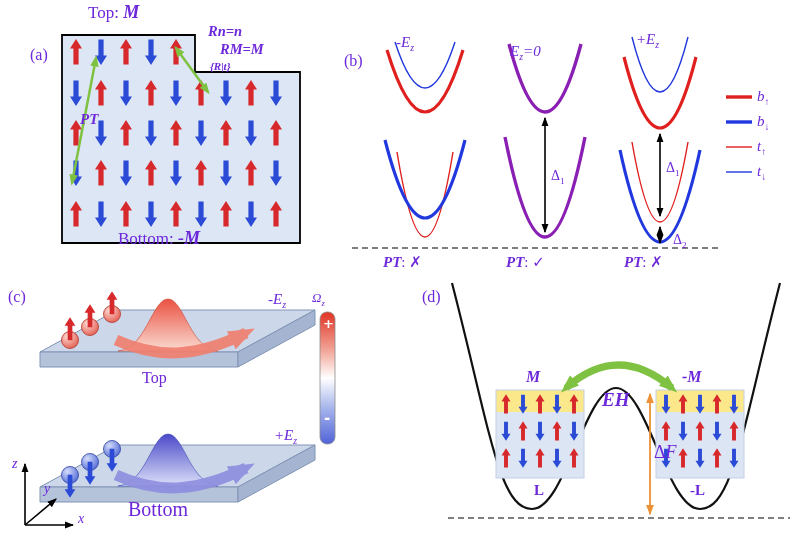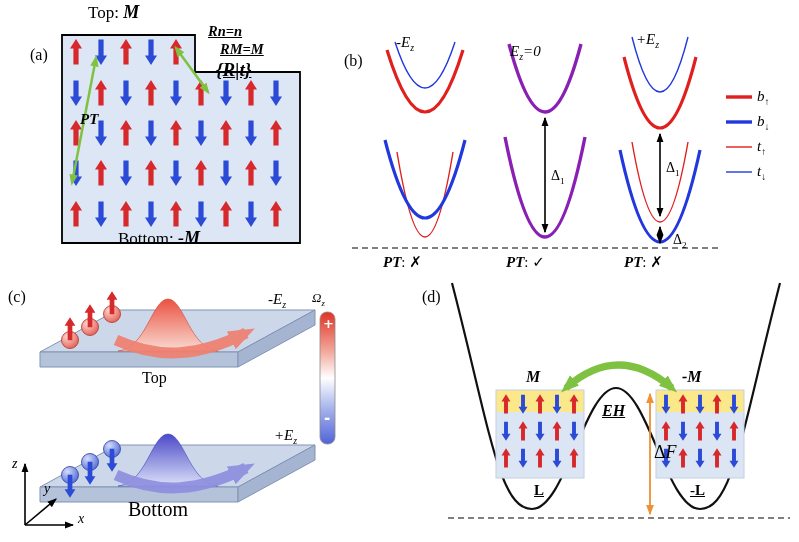--- a/index.html
+++ b/index.html
@@ -1,22 +1,22 @@
 <!DOCTYPE html>
 <html><head>
 <meta charset="utf-8">
 <style>
   * { margin:0; padding:0; box-sizing:border-box; }
   body { background:#ffffff; font-family:"Liberation Sans", sans-serif; }
   #fig { position:relative; width:799px; height:542px; background:#fff; overflow:hidden; }
   #gfx { position:absolute; left:0; top:0; }
-  .lbl { position:absolute; white-space:nowrap; color:#000000;
+  .lbl { position:absolute; white-space:nowrap; color:#6d28d9;
          font-family:"Liberation Serif", serif; line-height:1.1; }
   .it { font-style:italic; }
-  .b  { font-weight:bold;text-decoration:underline; }
+  .b  { font-weight:bold; }
   .script { font-style:italic; font-weight:bold; }
   sub { font-size:66%; }
   .mark { font-family:"DejaVu Sans", sans-serif; font-weight:bold; }
   .white { color:#fff; font-family:"DejaVu Sans", sans-serif; font-weight:bold; }
 </style>
 </head>
 <body>
 
 <div id="fig">
 
@@ -227,21 +227,21 @@
           <use href="#arrow-glyph" xlink:href="#arrow-glyph" transform="translate(734,458) scale(0.75) rotate(180)" fill="#2b4bd7"></use>
         </g>
     <path d="M566,388 Q618,342 672,388" fill="none" stroke="#7fc241" stroke-width="7" marker-start="url(#mk-g2)" marker-end="url(#mk-g2)"></path>
   </g>
 </svg>
 
 <div class="lbl" style="left:30px;top:46px;font-size:16px">(a)</div>
 <div class="lbl" style="left:88px;top:3px;font-size:17px"><span>Top: </span><span class="script" style="font-size:18px">M</span></div>
 <div class="lbl it b" style="left:208px;top:24px;font-size:14.5px">Rn=n</div>
 <div class="lbl it b" style="left:220px;top:42px;font-size:14.5px">RM=M</div>
-<div class="lbl it b" style="left:216px;top:60px;font-size:19px">{R|t}</div>
+<div class="lbl it b" style="left:210px;top:60px;font-size:11px">{R|t}</div>
 <div class="lbl script" style="left:80px;top:111px;font-size:15px">PT</div>
 <div class="lbl" style="left:118px;top:229px;font-size:17px"><span>Bottom: </span><span class="script" style="font-size:18px">-M</span></div>
 
 <div class="lbl" style="left:344px;top:52px;font-size:16px">(b)</div>
 <div class="lbl it" style="left:396px;top:34px;font-size:15px"><span>-E</span><sub>z</sub></div>
 <div class="lbl it" style="left:510px;top:43px;font-size:15px"><span>E</span><sub>z</sub><span>=0</span></div>
 <div class="lbl it" style="left:636px;top:31px;font-size:15px"><span>+E</span><sub>z</sub></div>
 
 <div class="lbl it" style="left:757px;top:88px;font-size:15px"><span>b</span><sub>↑</sub></div>
 <div class="lbl it" style="left:757px;top:113px;font-size:15px"><span>b</span><sub>↓</sub></div>
@@ -264,18 +264,18 @@
 <div class="lbl it" style="left:312px;top:291px;font-size:13px"><span>Ω</span><sub>z</sub></div>
 <div class="lbl white" style="left:323px;top:317px;font-size:13px">+</div>
 <div class="lbl white" style="left:324px;top:410px;font-size:15px">-</div>
 <div class="lbl it" style="left:12px;top:456px;font-size:14px">z</div>
 <div class="lbl it" style="left:44px;top:481px;font-size:14px">y</div>
 <div class="lbl it" style="left:78px;top:511px;font-size:14px">x</div>
 
 <div class="lbl" style="left:422px;top:288px;font-size:16px">(d)</div>
 <div class="lbl script" style="left:526px;top:368px;font-size:16px">M</div>
 <div class="lbl script" style="left:682px;top:368px;font-size:16px">-M</div>
-<div class="lbl it b" style="left:602px;top:402px;font-size:16px">EH</div>
+<div class="lbl it b" style="left:602px;top:390px;font-size:19px">EH</div>
 <div class="lbl" style="left:654px;top:443px;font-size:18px"><span>Δ</span><span class="it">F</span></div>
 <div class="lbl b" style="left:534px;top:482px;font-size:15px">L</div>
 <div class="lbl b" style="left:690px;top:482px;font-size:15px">-L</div>
 
 </div>
 
 </body></html>

